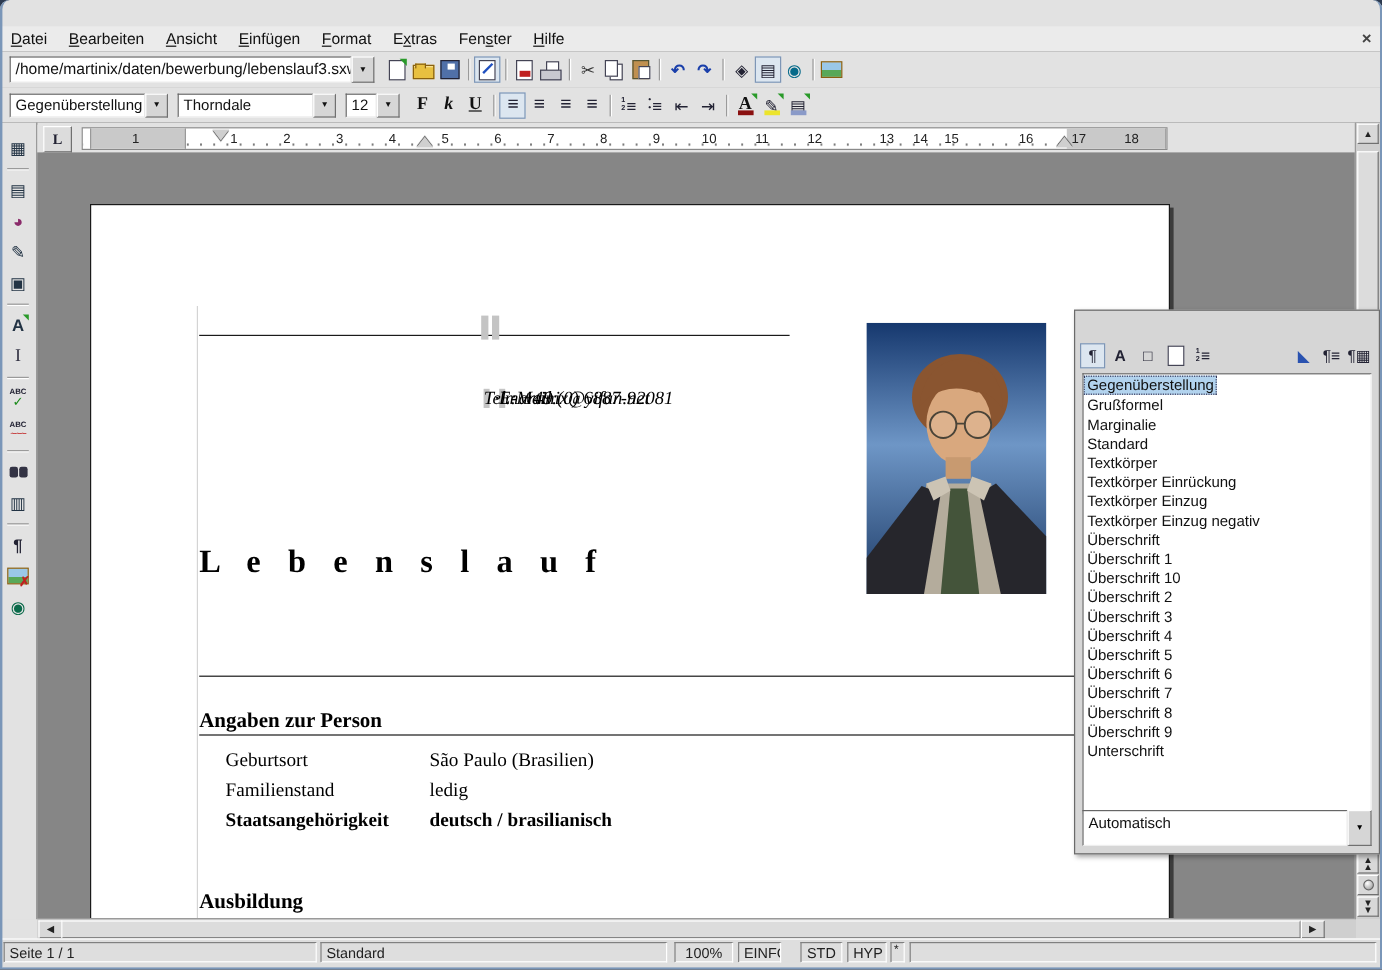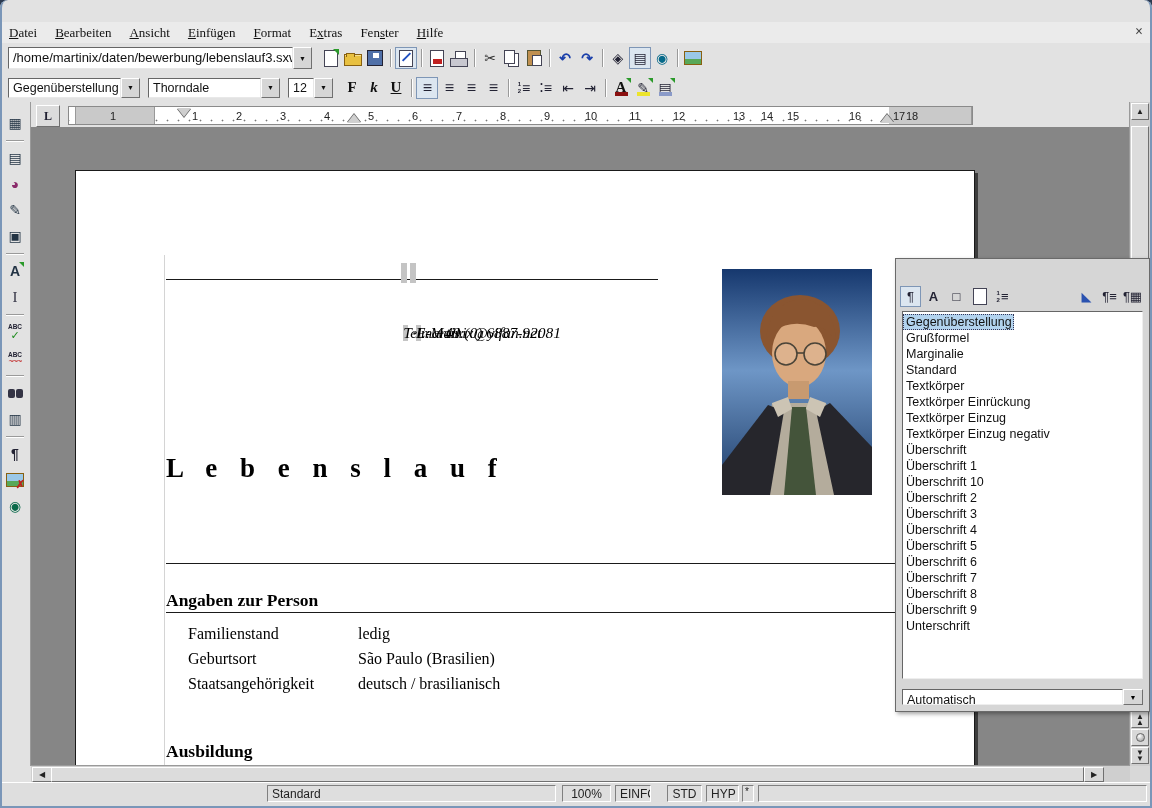--- a/index.html
+++ b/index.html
@@ -16,21 +16,21 @@
   .tl-circles{display:flex;gap:6px;margin-left:7px;}
   .circle-btn{width:13px;height:13px;border-radius:50%;
     background:radial-gradient(circle at 35% 30%,#e8f0f8,#aec2d6 60%,#8aa4c0);
     border:1px solid #6d88a8;box-sizing:border-box;}
   .title-text{position:absolute;left:0;right:0;text-align:center;
     font-family:"DejaVu Sans Mono",monospace;font-size:12px;color:#1c2c54;}
   .tl-right{position:absolute;right:7px;top:4px;}
 
   
   .menubar{position:absolute;left:0;top:22px;right:0;height:21px;background:#ebebeb;
-    border-bottom:1px solid #606060;display:flex;align-items:center;font-size:13px;color:#111;font-family:Liberation Serif, serif;}
+    border-bottom:1px solid #606060;display:flex;align-items:center;font-size:13px;color:#111;}
   .menu-item{padding:2px 9px;cursor:default;}
   .menu-item u{text-decoration:underline;}
   .menu-close{position:absolute;right:9px;top:2px;font-size:14px;color:#444;font-weight:bold;}
 
   
   .funcbar{position:absolute;left:0;top:43px;right:0;height:30px;background:#e2e2e2;
     border-bottom:1px solid #b8b8b8;display:flex;align-items:center;}
   .objbar{position:absolute;left:0;top:73px;right:0;height:29px;background:#e2e2e2;
     border-bottom:2px solid #3c3c3c;display:flex;align-items:center;}
   .combo{display:flex;height:20px;margin-left:8px;}
@@ -135,21 +135,21 @@
   .tl-green{background:radial-gradient(circle at 35% 30%,#c0e8a0,#48a838 65%);}
   .traffic span{width:13px;height:13px;border-radius:50%;border:1px solid #777;box-sizing:border-box;display:block;}
   .st-circle{position:absolute;right:6px;top:4px;}
   .st-tools{position:absolute;left:4px;top:25px;right:4px;height:25px;display:flex;align-items:center;}
   .st-tools .ic{width:21px;height:21px;margin-right:2px;font-size:13px;}
   .st-sp{flex:1;}
   .st-list{position:absolute;left:6px;top:52px;right:6px;bottom:32px;background:#fff;
      border:1px solid;border-color:#666 #eee #eee #666;overflow:hidden;}
   .style-item{height:16px;line-height:16px;font-size:12.5px;color:#111;padding-left:3px;white-space:nowrap;}
   .style-item.sel{background:#b2d3ee;outline:1px dotted #335;outline-offset:-1px;display:inline-block;min-width:10px;padding-right:2px;}
-  .st-combo{position:absolute;left:6px;right:6px;bottom:6px;height:16px;display:flex;}
+  .st-combo{position:absolute;left:6px;right:6px;bottom:6px;height:30px;display:flex;}
   .st-combo .field{flex:1;background:#fff;border:1px solid;border-color:#666 #eee #eee #666;
      font-size:12.5px;color:#111;padding:3px 0 0 4px;}
   .st-combo .drop{width:18px;background:#d6d6d6;border:1px solid;border-color:#fff #707070 #707070 #fff;
      display:flex;align-items:center;justify-content:center;font-size:7px;}
 
   
   .vscroll{position:absolute;right:2px;top:102px;bottom:42px;width:20px;background:#cfcfcf;border-left:1px solid #9a9a9a;z-index:5;}
   .sbtn{position:absolute;left:1px;right:1px;height:17px;background:#d8d8d8;
      border:1px solid;border-color:#fff #707070 #707070 #fff;display:flex;flex-direction:column;
      align-items:center;justify-content:center;font-size:8px;color:#222;line-height:0.75;box-sizing:border-box;}
@@ -330,21 +330,21 @@
           <span class="ruler-num" style="left: 426px;">8</span>
           <span class="ruler-num" style="left: 470px;">9</span>
           <span class="ruler-num" style="left: 514px;">10</span>
           <span class="ruler-num" style="left: 558px;">11</span>
           <span class="ruler-num" style="left: 602px;">12</span>
           <span class="ruler-num" style="left: 646px; margin-left: 16px;">13</span>
           <span class="ruler-num" style="left: 690px;">14</span>
           <span class="ruler-num" style="left: 716px;">15</span>
           <span class="ruler-num" style="left: 778px;">16</span>
           <span class="ruler-num" style="left: 822px;">17</span>
-          <span class="ruler-num" style="left: 835px;">18</span>
+          <span class="ruler-num" style="left: 866px;">18</span>
         </div>
       <div class="marker m-down" style="left:108px;"></div>
       <div class="marker m-up" style="left:278px;"></div>
       <div class="marker m-up" style="left:811px;"></div>
     </div>
   </div>
 
   <div class="leftbar">
 
   <span class="ic" style="color: rgb(34, 51, 68);">
@@ -433,28 +433,28 @@
 
       <div class="docserif lebenslauf">L e b e n s l a u f</div>
 
       <div class="hrule" style="left:90px;top:392px;width:806px;"></div>
       <div class="docserif h-section" style="left:90px;top:419px;">Angaben zur Person</div>
       <div class="hrule" style="left:90px;top:441px;width:806px;"></div>
 
       <div style="left:112px;top:450px;width:520px;position:absolute;">
 
           <div class="docserif prow-label" style="position:relative;height:25px;line-height:25px;">
-            <span style="position:absolute;left:0;">Familienstand</span>
-            <span style="position:absolute;left:170px;">ledig</span>
-          </div>
-          <div class="docserif prow-label" style="position:relative;height:25px;line-height:25px;">
             <span style="position:absolute;left:0;">Geburtsort</span>
             <span style="position:absolute;left:170px;">São Paulo (Brasilien)</span>
           </div>
           <div class="docserif prow-label" style="position:relative;height:25px;line-height:25px;">
+            <span style="position:absolute;left:0;">Familienstand</span>
+            <span style="position:absolute;left:170px;">ledig</span>
+          </div>
+          <div class="docserif prow-label" style="position:relative;height:25px;line-height:25px;font-weight:bold;">
             <span style="position:absolute;left:0;">Staatsangehörigkeit</span>
             <span style="position:absolute;left:170px;">deutsch / brasilianisch</span>
           </div>
         </div>
 
       <div class="docserif h-section" style="left:90px;top:570px;">Ausbildung</div>
     </div>
   </div>
 
   <div class="stylist">
@@ -517,20 +517,21 @@
   </div>
 
   <div class="hscroll">
     <div class="hbtn" style="left:1px;">◀</div>
     <div class="hthumb"></div>
     <div class="hbtn" style="right:26px;">▶</div>
   </div>
   <div class="corner"></div>
 
   <div class="statusbar">
+    <div class="scell" style="left:3px;width:261px;">Seite 1 / 1</div>
     <div class="scell" style="left:267px;width:289px;">Standard</div>
     <div class="scell" style="left:562px;width:49px;text-align:center;">100%</div>
     <div class="scell" style="left:615px;width:36px;text-align:center;">EINFG</div>
     <div class="scell" style="left:667px;width:35px;text-align:center;">STD</div>
     <div class="scell" style="left:706px;width:33px;text-align:center;">HYP</div>
     <div class="scell" style="left:742px;width:12px;padding:0 2px;font-size:10px;">*</div>
     <div class="scell" style="left:758px;right:5px;"></div>
   </div>
 
 </div>

